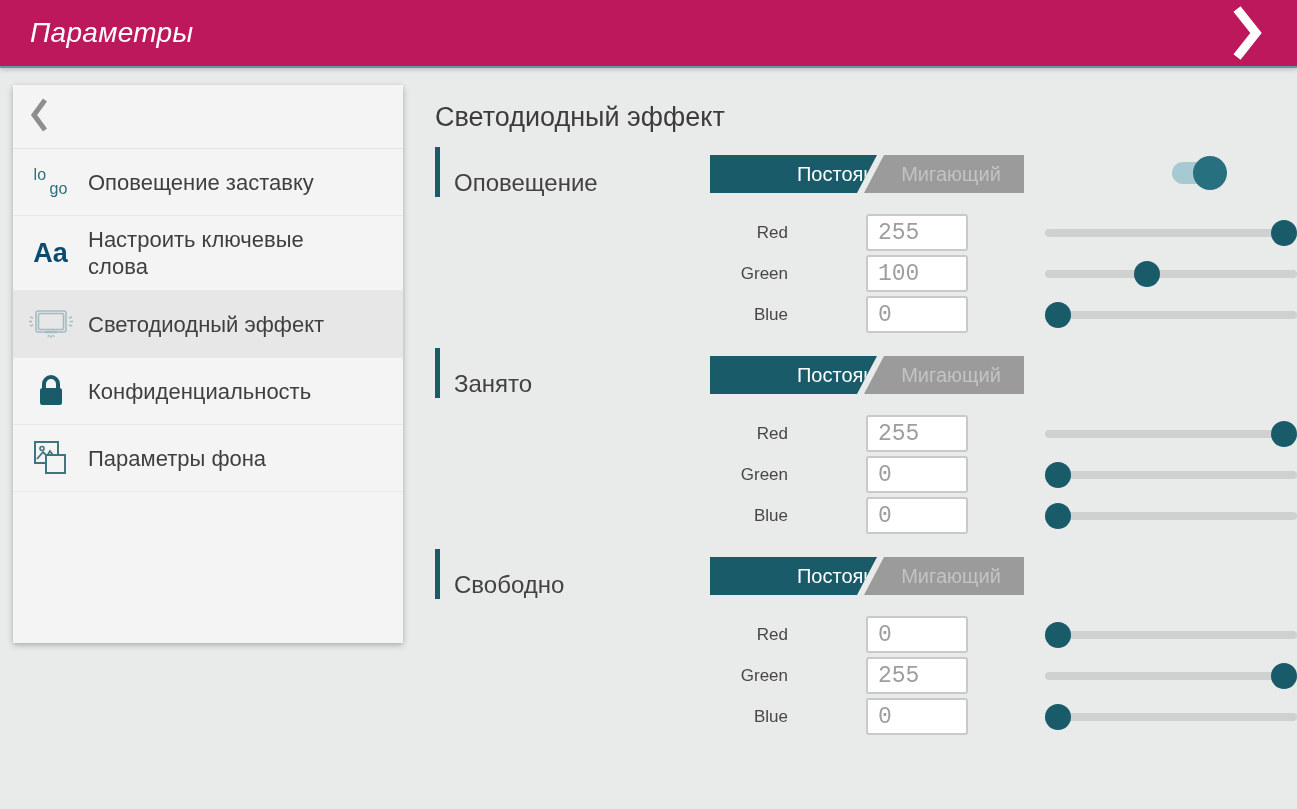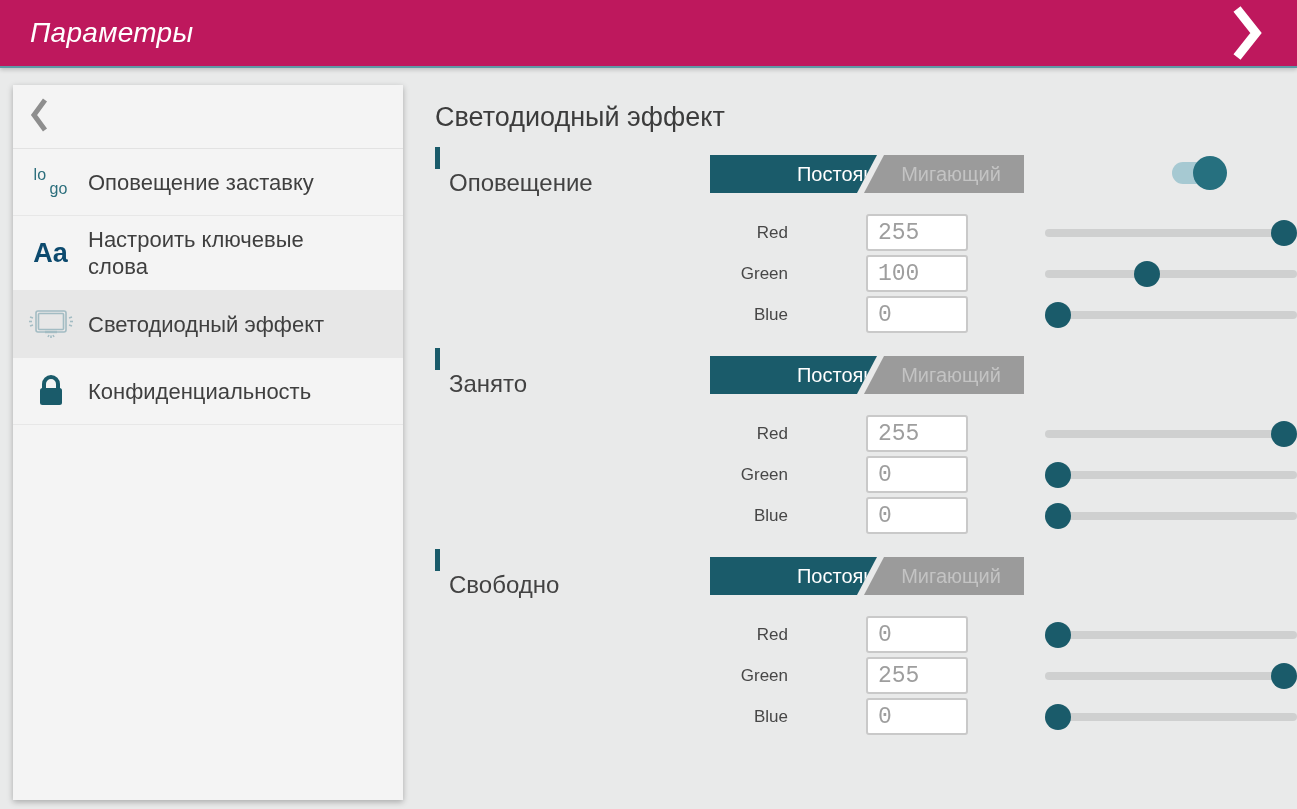--- a/index.html
+++ b/index.html
@@ -17,21 +17,21 @@
     display:flex; align-items:center; justify-content:space-between;
     padding:0 35px 0 30px;
     position:relative; z-index:5;font-style:italic;
   }
   .app-title { color:#fff; font-size:28px; letter-spacing:.3px; }
   .hdr-chevron { display:flex; align-items:center; cursor:pointer; }
 
   
   .sidebar {
     position:absolute; left:13px; top:85px;
-    width:390px; height:715px;
+    width:390px; height:558px;
     background:#f4f4f4;
     box-shadow:0 2px 6px rgba(0,0,0,.28);
     z-index:3;
   }
   .side-back {
     height:64px; display:flex; align-items:center;
     padding-left:17px; border-bottom:1px solid #e2e2e2; cursor:pointer;
   }
   .side-item {
     display:flex; align-items:center;
@@ -50,21 +50,21 @@
   .icon-aa { color:#0c4a6e; font-size:27px; font-weight:bold; }
 
   
   .main {
     position:absolute; left:435px; top:68px; right:0; bottom:0;
     padding-top:33px;
   }
   .main-title { font-size:27px; font-weight:normal; color:#3c3c3c; line-height:32px; margin-bottom:14px; }
 
   .section { margin-bottom:15px; }
-  .sec-head { position:relative; height:50px; display:flex; align-items:flex-start;flex-direction:column; }
+  .sec-head { position:relative; height:50px; display:flex; align-items:flex-end; }
   .accent-bar { width:5px; height:50px; background:#1a5b6a; }
   .sec-label { font-size:24px; color:#424242; margin-left:14px; }
 
   
   .seg {
     position:absolute; left:275px; top:8px;
     width:314px; height:38px; cursor:pointer;
   }
   .seg-left, .seg-right { position:absolute; inset:0; display:flex; align-items:center; }
   .seg-left {
@@ -165,20 +165,31 @@
   <div class="side-item">
     <span class="side-icon">
       <svg width="30" height="34" viewBox="0 0 30 34">
         <path d="M8 16 V10 a7 7 0 0 1 14 0 V16" fill="none" stroke="#1a5b6a" stroke-width="4"></path>
         <rect x="4" y="14" width="22" height="17" rx="2.5" fill="#1a5b6a"></rect>
       </svg>
     </span>
     <span class="side-label">Конфиденциальность</span>
   </div>
 
+  <div class="side-item">
+    <span class="side-icon">
+      <svg width="38" height="38" viewBox="0 0 38 38">
+        <rect x="3" y="3" width="23" height="21" fill="#f4f4f4" stroke="#3e7583" stroke-width="2"></rect>
+        <circle cx="10" cy="9.5" r="2" fill="none" stroke="#3e7583" stroke-width="1.6"></circle>
+        <polyline points="5,20 11,13 15,17 18,12 24,20" fill="none" stroke="#3e7583" stroke-width="1.8"></polyline>
+        <rect x="14" y="16" width="19" height="18" fill="#f4f4f4" stroke="#3e7583" stroke-width="2"></rect>
+      </svg>
+    </span>
+    <span class="side-label">Параметры фона</span>
+  </div>
 </div>
 
 <div class="main">
   <h1 class="main-title">Светодиодный эффект</h1>
 
   <div class="section">
     <div class="sec-head">
       <div class="accent-bar"></div>
       <span class="sec-label">Оповещение</span>
       <div class="seg">

